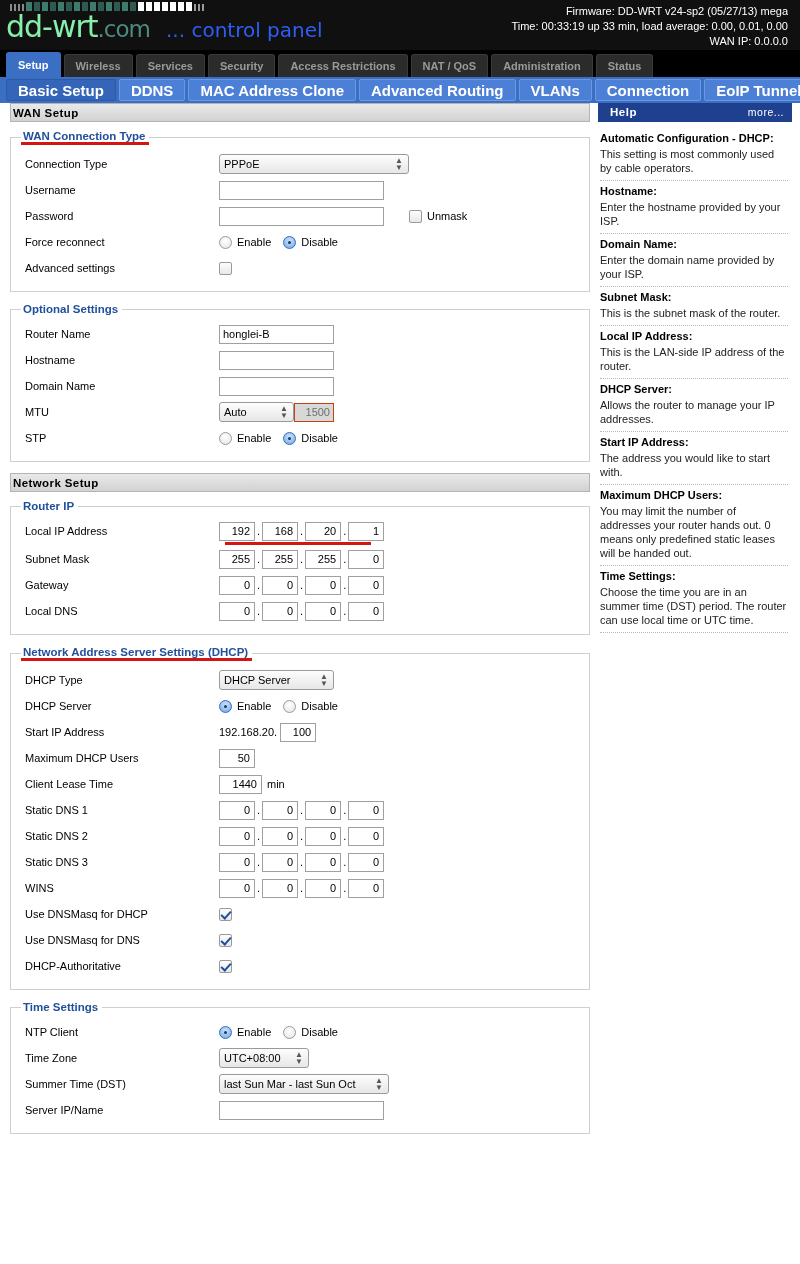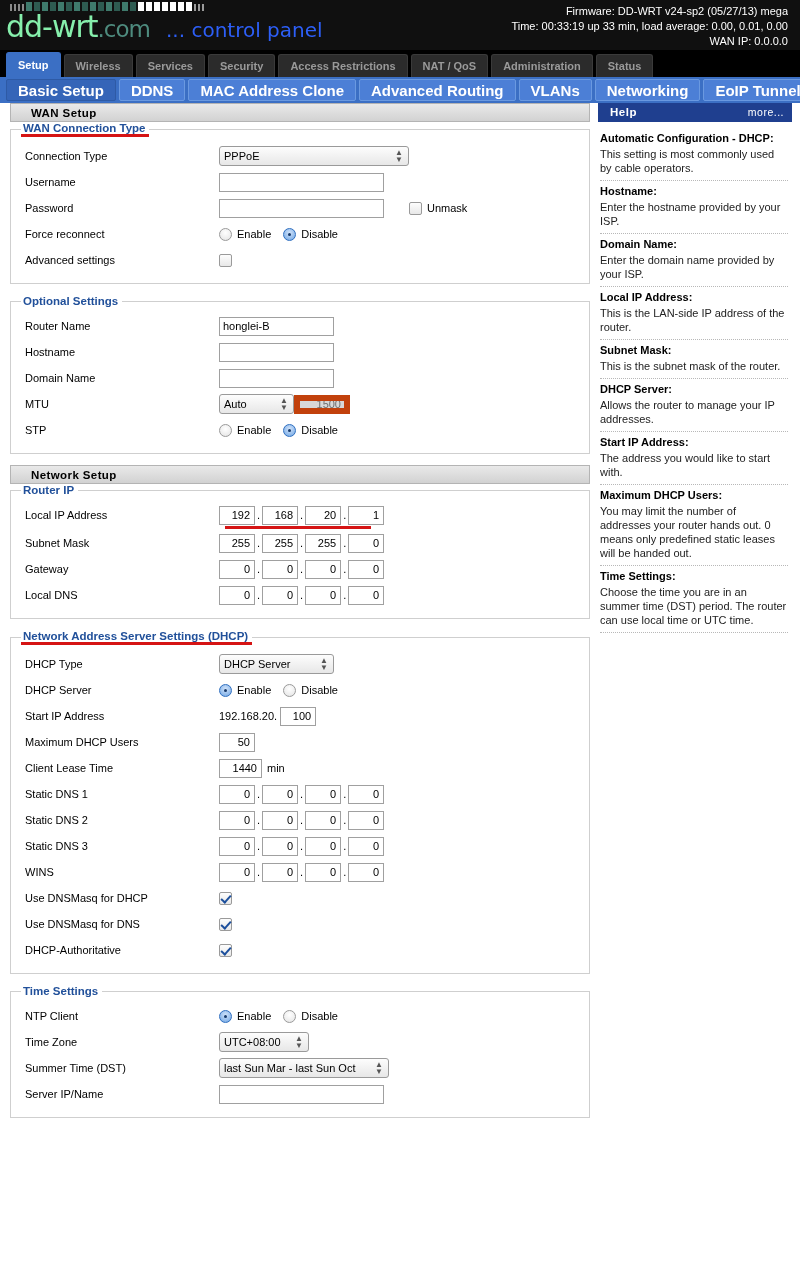--- a/index.html
+++ b/index.html
@@ -132,23 +132,24 @@
   }
 
   
   .sectionbar {
     height: 19px;
     line-height: 19px;
     background: linear-gradient(#e9e9e9, #d2d2d2);
     border: 1px solid #b4b4b4;
     font-weight: bold;
     font-size: 11.5px;
-    padding-left: 20px;
+    padding-left: 2px;
     letter-spacing: 0.4px;
     color: #000;
+    margin-bottom: 8px;
   }
 
   
   fieldset {
     border: 1px solid #cfcfcf;
     margin: 0 0 11px 0;
     padding: 6px 8px 10px 8px;
   }
   legend {
     color: #21509a;
@@ -185,22 +186,22 @@
     color: #000;
   }
   input.txt.wide { width: 165px; }
   input.txt.med  { width: 115px; }
   input.txt.oct  { width: 36px; text-align: right; padding-right: 4px; }
   input.txt.num3 { width: 36px; text-align: right; padding-right: 4px; }
   input.txt.num4 { width: 43px; text-align: right; padding-right: 4px; }
   input.txt.dis {
     background: #d8d8d8;
     color: #6e6e6e;
-    border: 6px solid #c2410c;
-    width: 56px; text-align: right;
+    border: 1px solid #c2410c;
+    width: 40px; text-align: right;
   }
   .dot { padding: 0 2px; font-size: 11px; }
 
   
   select.sel {
     font-family: "Liberation Sans", sans-serif;
     font-size: 11px;
     height: 20px;
     border: 1px solid #9a9a9a;
     border-radius: 3px;
@@ -352,21 +353,21 @@
     <div class="mtab">Administration</div>
     <div class="mtab">Status</div>
   </div>
 
 <div id="subtabs">
     <div class="stab active">Basic Setup</div>
     <div class="stab">DDNS</div>
     <div class="stab">MAC Address Clone</div>
     <div class="stab">Advanced Routing</div>
     <div class="stab">VLANs</div>
-    <div class="stab">Networking</div>
+    <div class="stab">Connection</div>
     <div class="stab">EoIP Tunnel</div>
   </div>
 
 <div id="page">
 
   <div id="content">
 
     <div class="sectionbar">WAN Setup</div>
 
     <fieldset>
@@ -724,28 +725,28 @@
         </div>
         <div class="help-item">
           <div class="help-t">Hostname:</div>
           <div class="help-d">Enter the hostname provided by your ISP.</div>
         </div>
         <div class="help-item">
           <div class="help-t">Domain Name:</div>
           <div class="help-d">Enter the domain name provided by your ISP.</div>
         </div>
         <div class="help-item">
+          <div class="help-t">Subnet Mask:</div>
+          <div class="help-d">This is the subnet mask of the router.</div>
+        </div>
+        <div class="help-item">
           <div class="help-t">Local IP Address:</div>
           <div class="help-d">This is the LAN-side IP address of the router.</div>
         </div>
         <div class="help-item">
-          <div class="help-t">Subnet Mask:</div>
-          <div class="help-d">This is the subnet mask of the router.</div>
-        </div>
-        <div class="help-item">
           <div class="help-t">DHCP Server:</div>
           <div class="help-d">Allows the router to manage your IP addresses.</div>
         </div>
         <div class="help-item">
           <div class="help-t">Start IP Address:</div>
           <div class="help-d">The address you would like to start with.</div>
         </div>
         <div class="help-item">
           <div class="help-t">Maximum DHCP Users:</div>
           <div class="help-d">You may limit the number of addresses your router hands out. 0 means only predefined static leases will be handed out.</div>

